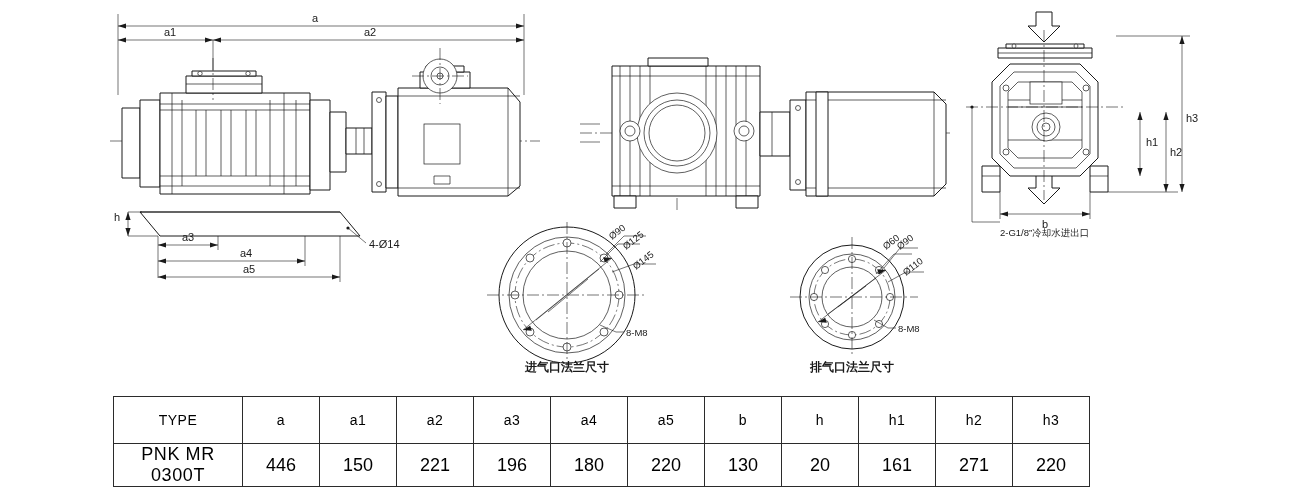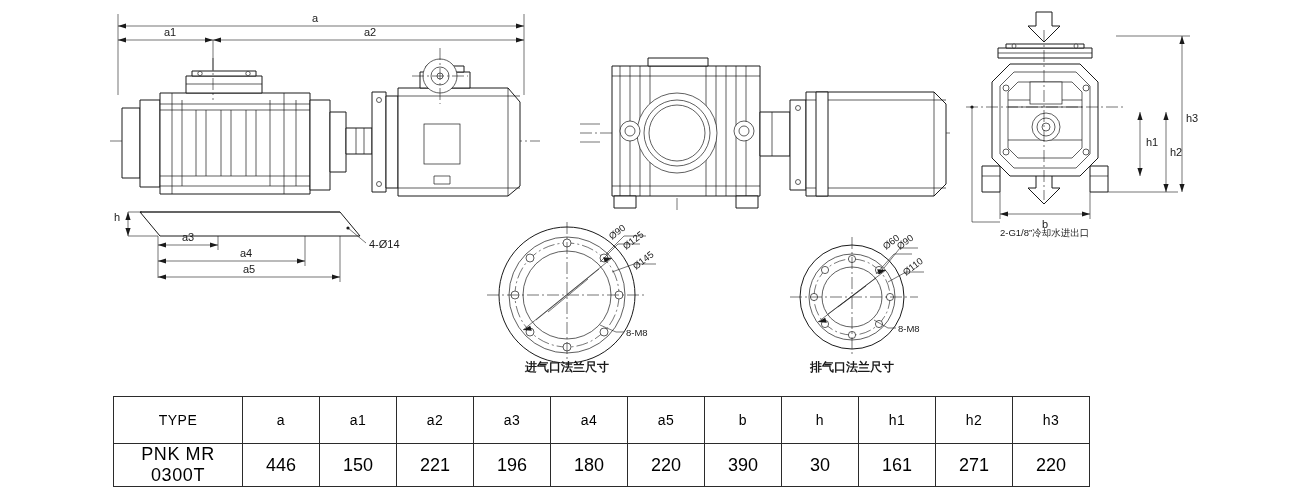--- a/index.html
+++ b/index.html
@@ -498,22 +498,22 @@
     </thead>
     <tbody>
       <tr>
         <td class="type-cell">PNK MR 0300T</td>
         <td>446</td>
         <td>150</td>
         <td>221</td>
         <td>196</td>
         <td>180</td>
         <td>220</td>
-        <td>390</td>
-        <td>30</td>
+        <td>130</td>
+        <td>20</td>
         <td>161</td>
         <td>271</td>
         <td>220</td>
       </tr>
     </tbody>
   </table>
 
 </div>
 
 </body></html>

